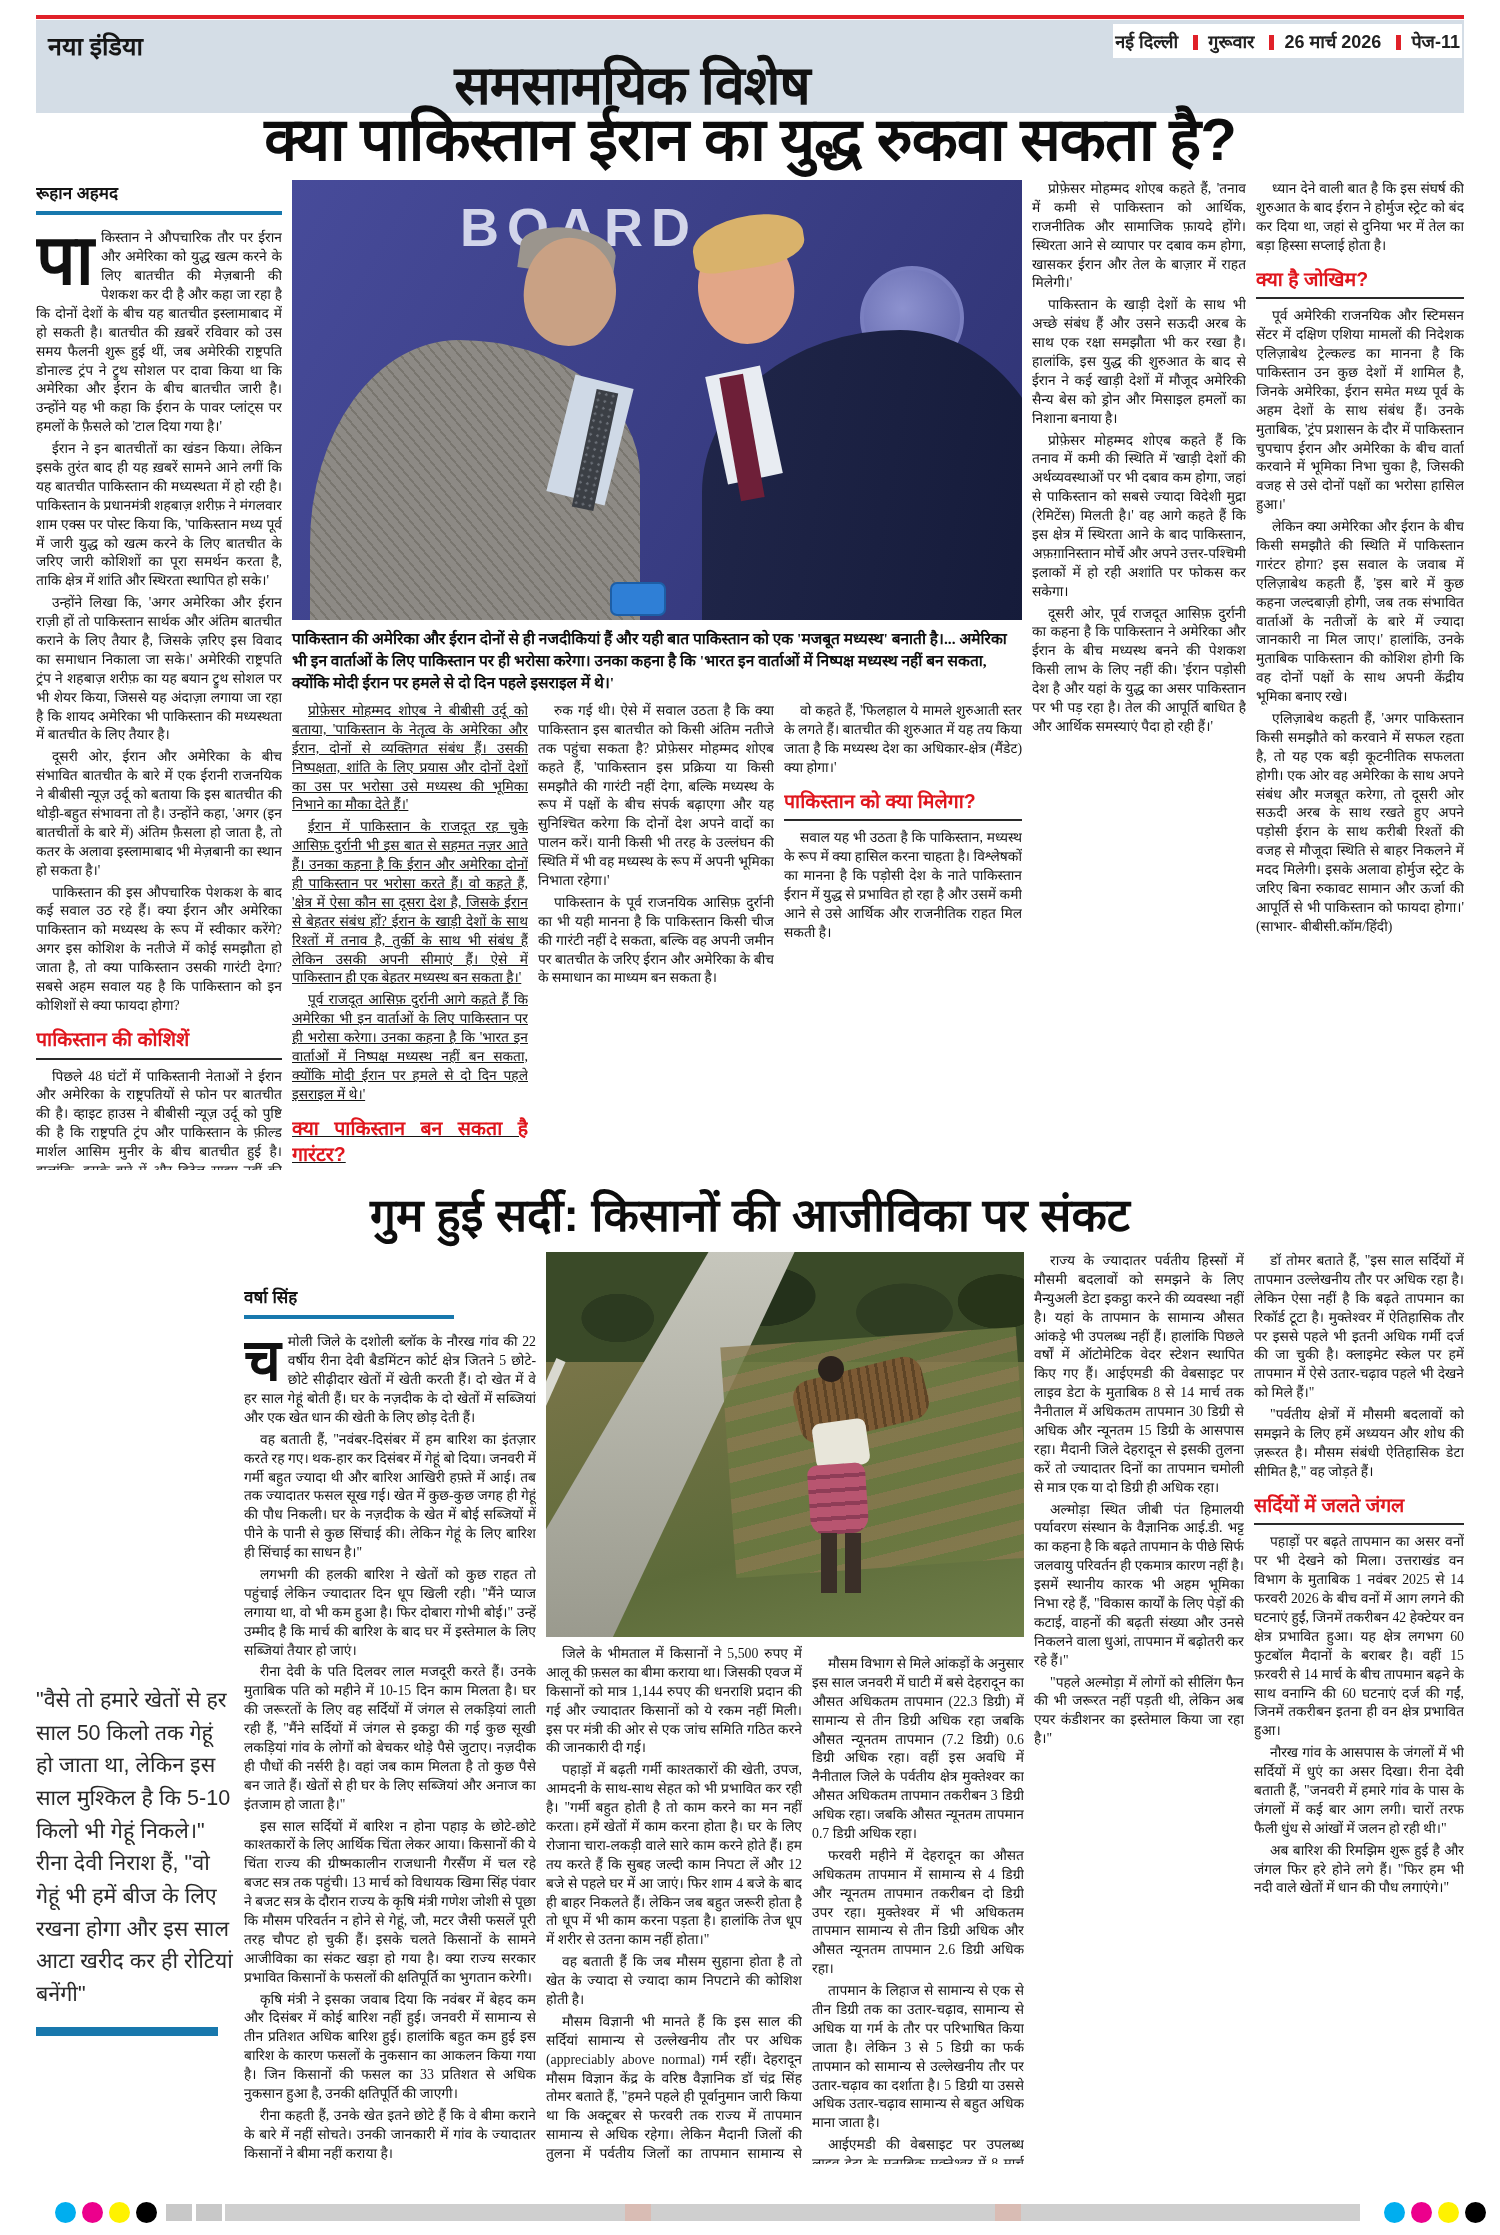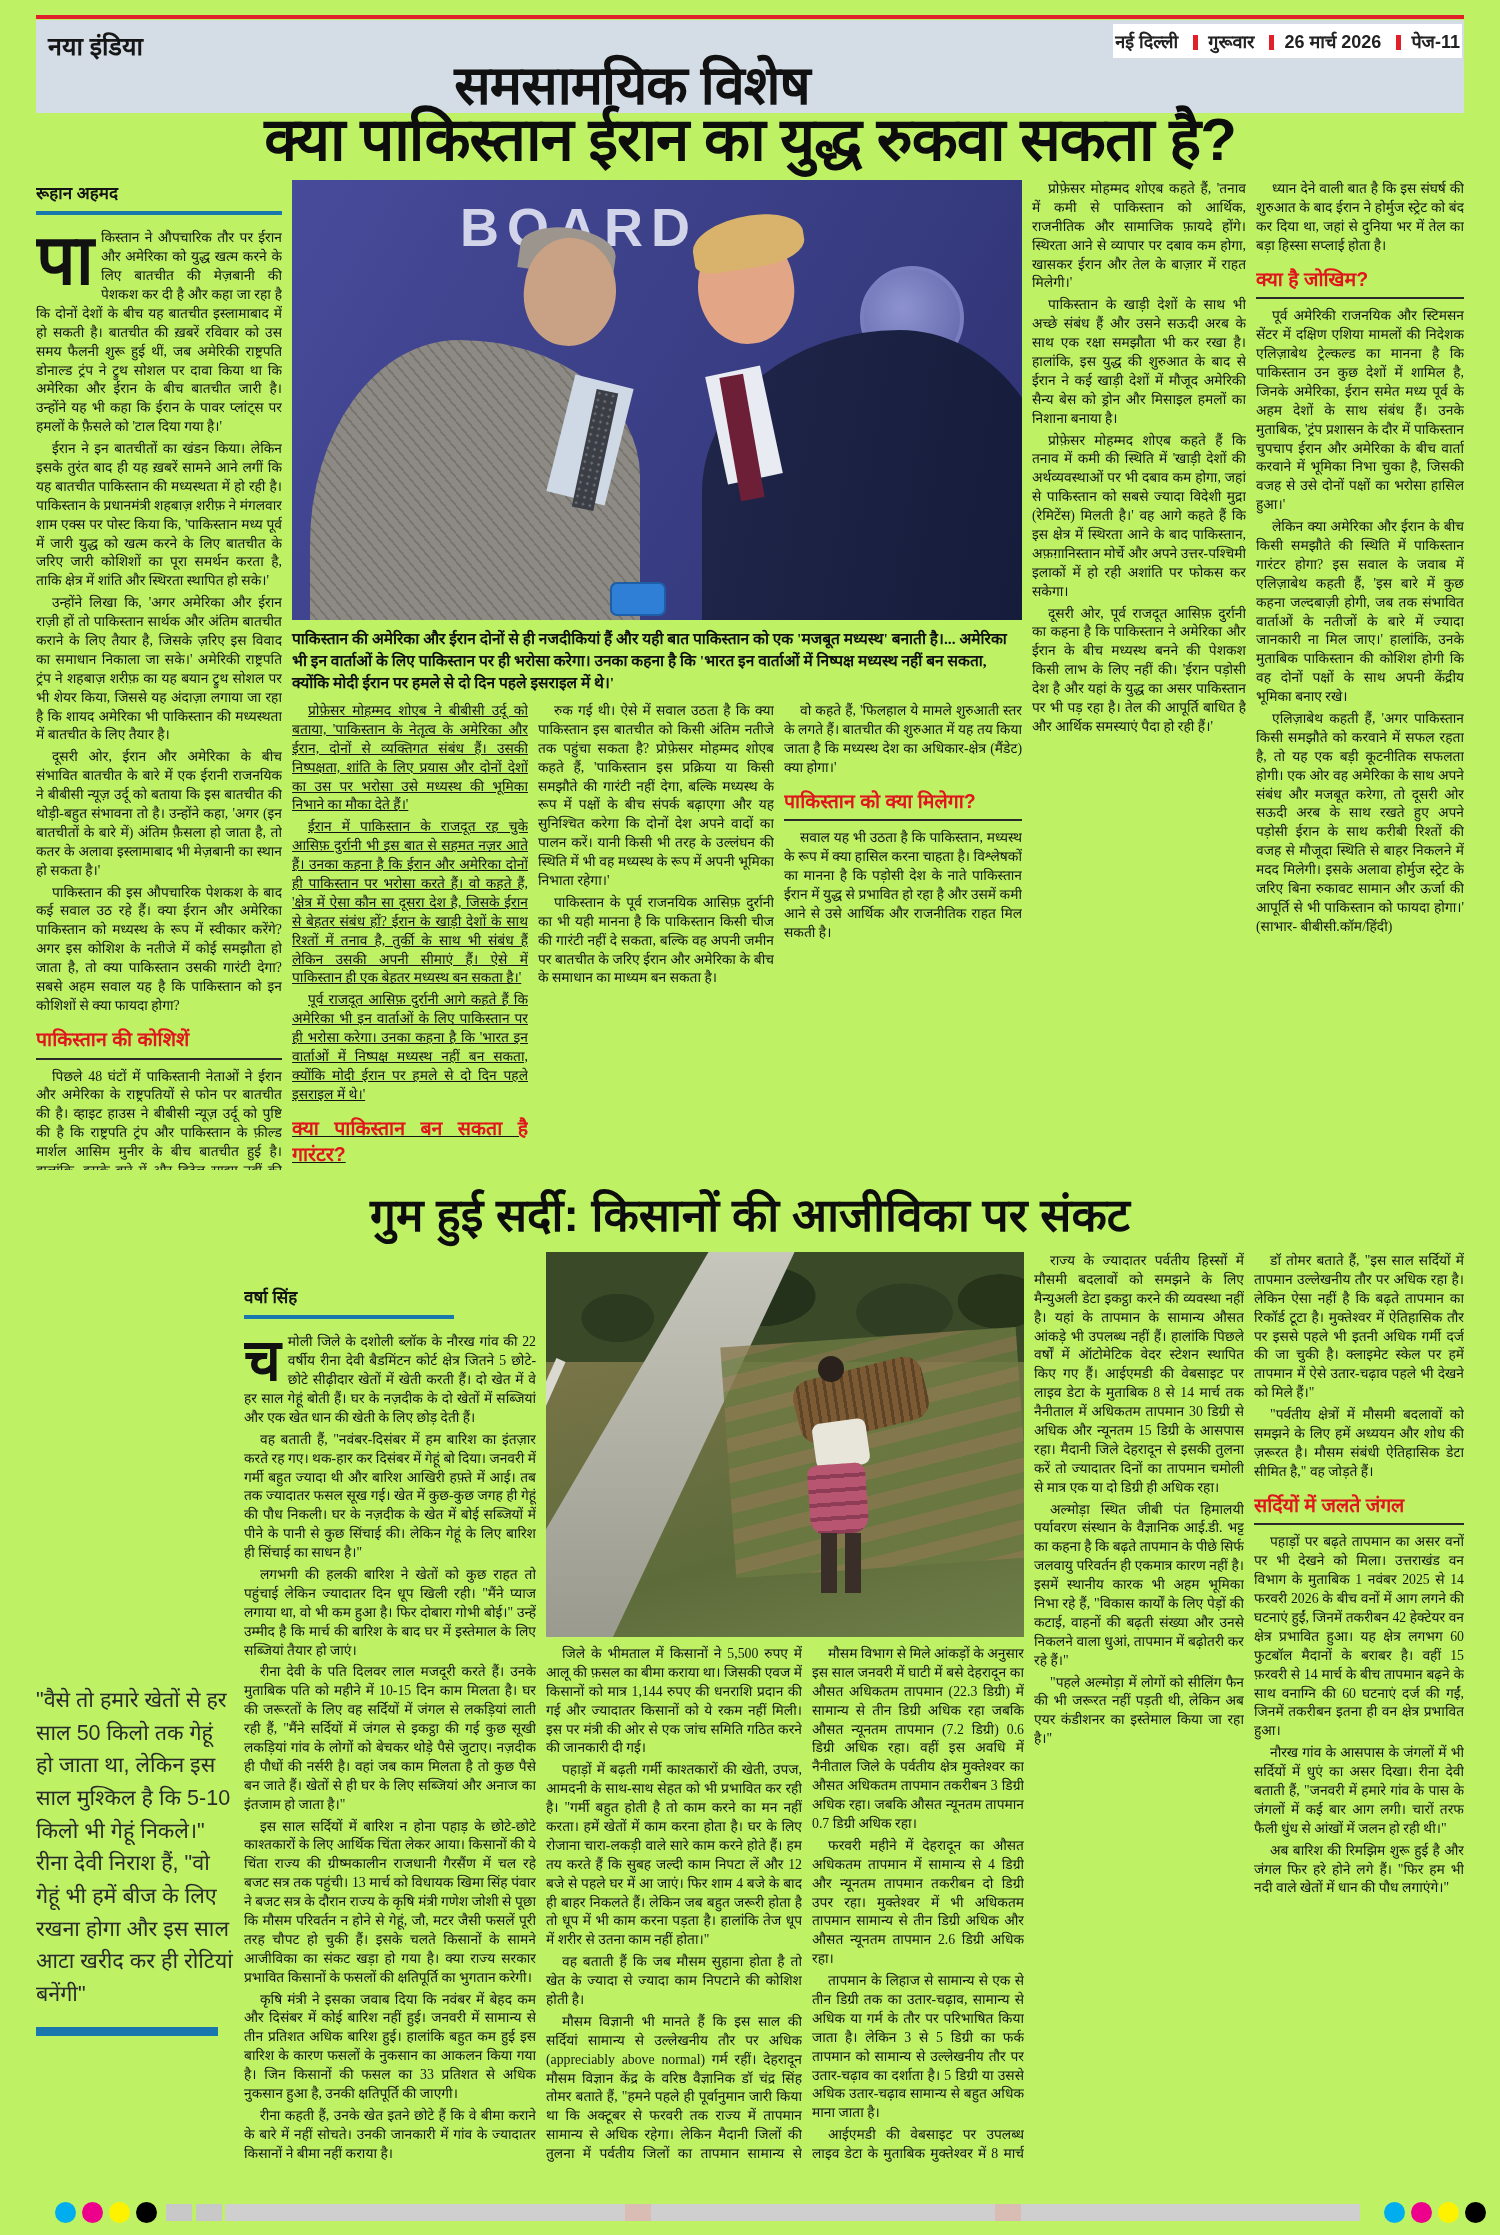--- a/index.html
+++ b/index.html
@@ -1,16 +1,16 @@
 <!DOCTYPE html>
 <html><head>
 <meta charset="utf-8">
 <style>
   html,body{margin:0;padding:0;background:#888;}
-  .page{position:relative;width:1500px;height:2235px;background:#bef264;margin:0 auto;
+  .page{position:relative;width:1500px;height:2235px;background:#ffffff;margin:0 auto;
         font-family:"Liberation Serif",serif;color:#141414;overflow:hidden;}
   
   .top-rule{position:absolute;left:36px;right:36px;top:15px;height:4px;background:#e02129;}
   .band{position:absolute;left:36px;right:36px;top:20px;height:93px;background:#d4dde6;}
   .masthead{position:absolute;left:12px;top:8px;font-family:"Liberation Sans",sans-serif;
             font-weight:900;font-size:25px;color:#161616;}
   .dateline{position:absolute;right:2px;top:4px;background:#fff;padding:5px 2px;
             font-family:"Liberation Sans",sans-serif;font-weight:700;font-size:18px;color:#222;}
   .dateline span{display:inline-block;}
   .dateline span + span::before{content:"";display:inline-block;width:5px;height:15px;
@@ -37,21 +37,21 @@
   .a1-c1{grid-column:1;grid-row:1/4;}
   .a1-photo{grid-column:2/5;grid-row:1;margin:0;}
   .a1-caption{grid-column:2/5;grid-row:2;font-weight:700;font-size:15.5px;line-height:1.42;
               padding-top:8px;color:#101010;}
   .a1-cA{grid-column:2;grid-row:3;text-decoration:underline;} .a1-cB{grid-column:3;grid-row:3;} .a1-cC{grid-column:4;grid-row:3;}
   .a1-c5{grid-column:5;grid-row:1/4;} .a1-c6{grid-column:6;grid-row:1/4;}
   .a2-quote{grid-column:1;grid-row:1/3;}
   .a2-c2{grid-column:2;grid-row:1/3;margin-top:32px;}
   .a2-photo{grid-column:3/5;grid-row:1;margin:0;}
   .a2-cP{grid-column:3;grid-row:2;padding-top:8px;}
-  .a2-cQ{grid-column:4;grid-row:2;padding-top:8px;}
+  .a2-cQ{grid-column:4;grid-row:2;padding-top:8px;margin-top:10px;}
   .a2-c5{grid-column:5;grid-row:1/3;} .a2-c6{grid-column:6;grid-row:1/3;}
   
   .byline{font-family:"Liberation Sans",sans-serif;font-weight:700;font-size:17px;margin:2px 0 6px;}
   .byline-rule{height:4px;background:#1878ad;margin:4px 0 14px;width:100%;}
   .a2-c2 .byline-rule{width:72%;}
   .subhead{font-family:"Liberation Sans",sans-serif;color:#e0161d;font-size:19.5px;font-weight:700;
            margin:10px 0 8px;padding-bottom:5px;border-bottom:2px solid #2a2a2a;text-indent:0;}
   .dropcap{float:left;font-weight:900;font-size:70px;line-height:.78;padding:5px 7px 0 0;color:#111;}
   .dropcap.small{font-size:58px;}
   .pullquote{margin-top:432px;font-size:21.5px;line-height:1.52;color:#2a2a2a;text-align:left;

